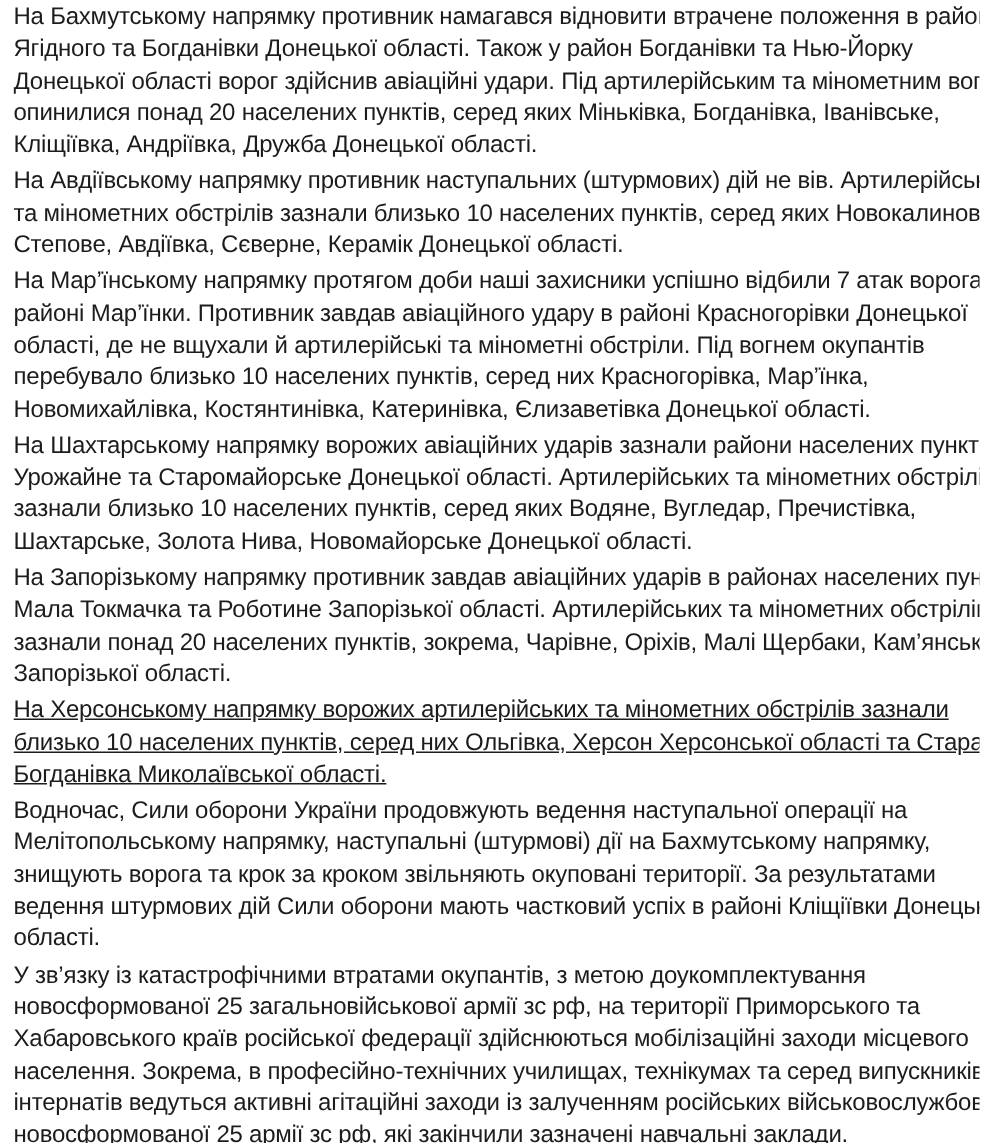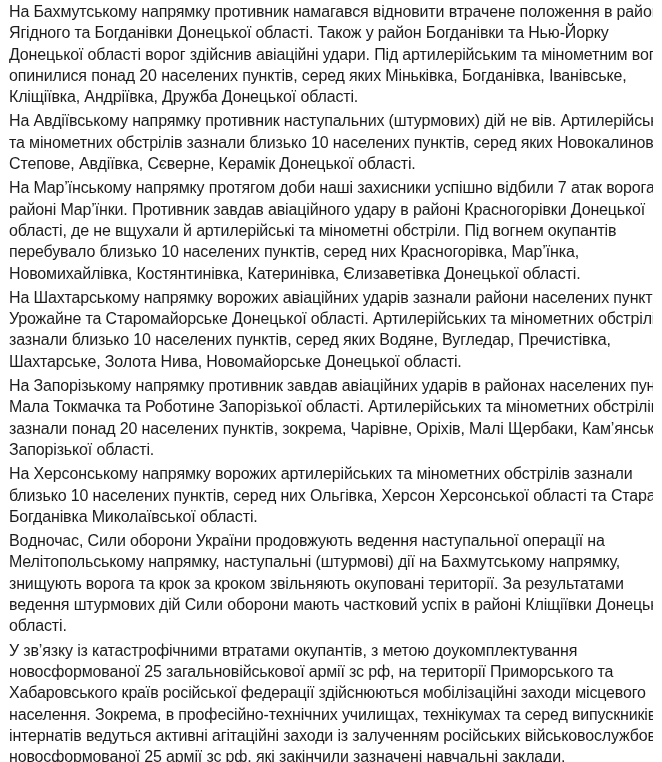--- a/index.html
+++ b/index.html
@@ -41,21 +41,21 @@
 перебувало близько 10 населених пунктів, серед них Красногорівка, Мар’їнка,
 Новомихайлівка, Костянтинівка, Катеринівка, Єлизаветівка Донецької області.</p>
   <p style="color: rgb(28, 28, 28);">На Шахтарському напрямку ворожих авіаційних ударів зазнали райони населених пунктів
 Урожайне та Старомайорське Донецької області. Артилерійських та мінометних обстрілів
 зазнали близько 10 населених пунктів, серед яких Водяне, Вугледар, Пречистівка,
 Шахтарське, Золота Нива, Новомайорське Донецької області.</p>
   <p style="color: rgb(28, 28, 28);">На Запорізькому напрямку противник завдав авіаційних ударів в районах населених пунктів
 Мала Токмачка та Роботине Запорізької області. Артилерійських та мінометних обстрілів
 зазнали понад 20 населених пунктів, зокрема, Чарівне, Оріхів, Малі Щербаки, Кам’янське
 Запорізької області.</p>
-  <p style="color: rgb(28, 28, 28);">На Херсонському напрямку ворожих артилерійських та мінометних обстрілів зазнали
+  <p style="color: rgb(28, 28, 28); text-decoration: underline;">На Херсонському напрямку ворожих артилерійських та мінометних обстрілів зазнали
 близько 10 населених пунктів, серед них Ольгівка, Херсон Херсонської області та Стара
 Богданівка Миколаївської області.</p>
   <p style="color: rgb(28, 28, 28);">Водночас, Сили оборони України продовжують ведення наступальної операції на
 Мелітопольському напрямку, наступальні (штурмові) дії на Бахмутському напрямку,
 знищують ворога та крок за кроком звільняють окуповані території. За результатами
 ведення штурмових дій Сили оборони мають частковий успіх в районі Кліщіївки Донецької
 області.</p>
   <p style="color: rgb(28, 28, 28);">У зв’язку із катастрофічними втратами окупантів, з метою доукомплектування
 новосформованої 25 загальновійськової армії зс рф, на території Приморського та
 Хабаровського країв російської федерації здійснюються мобілізаційні заходи місцевого

